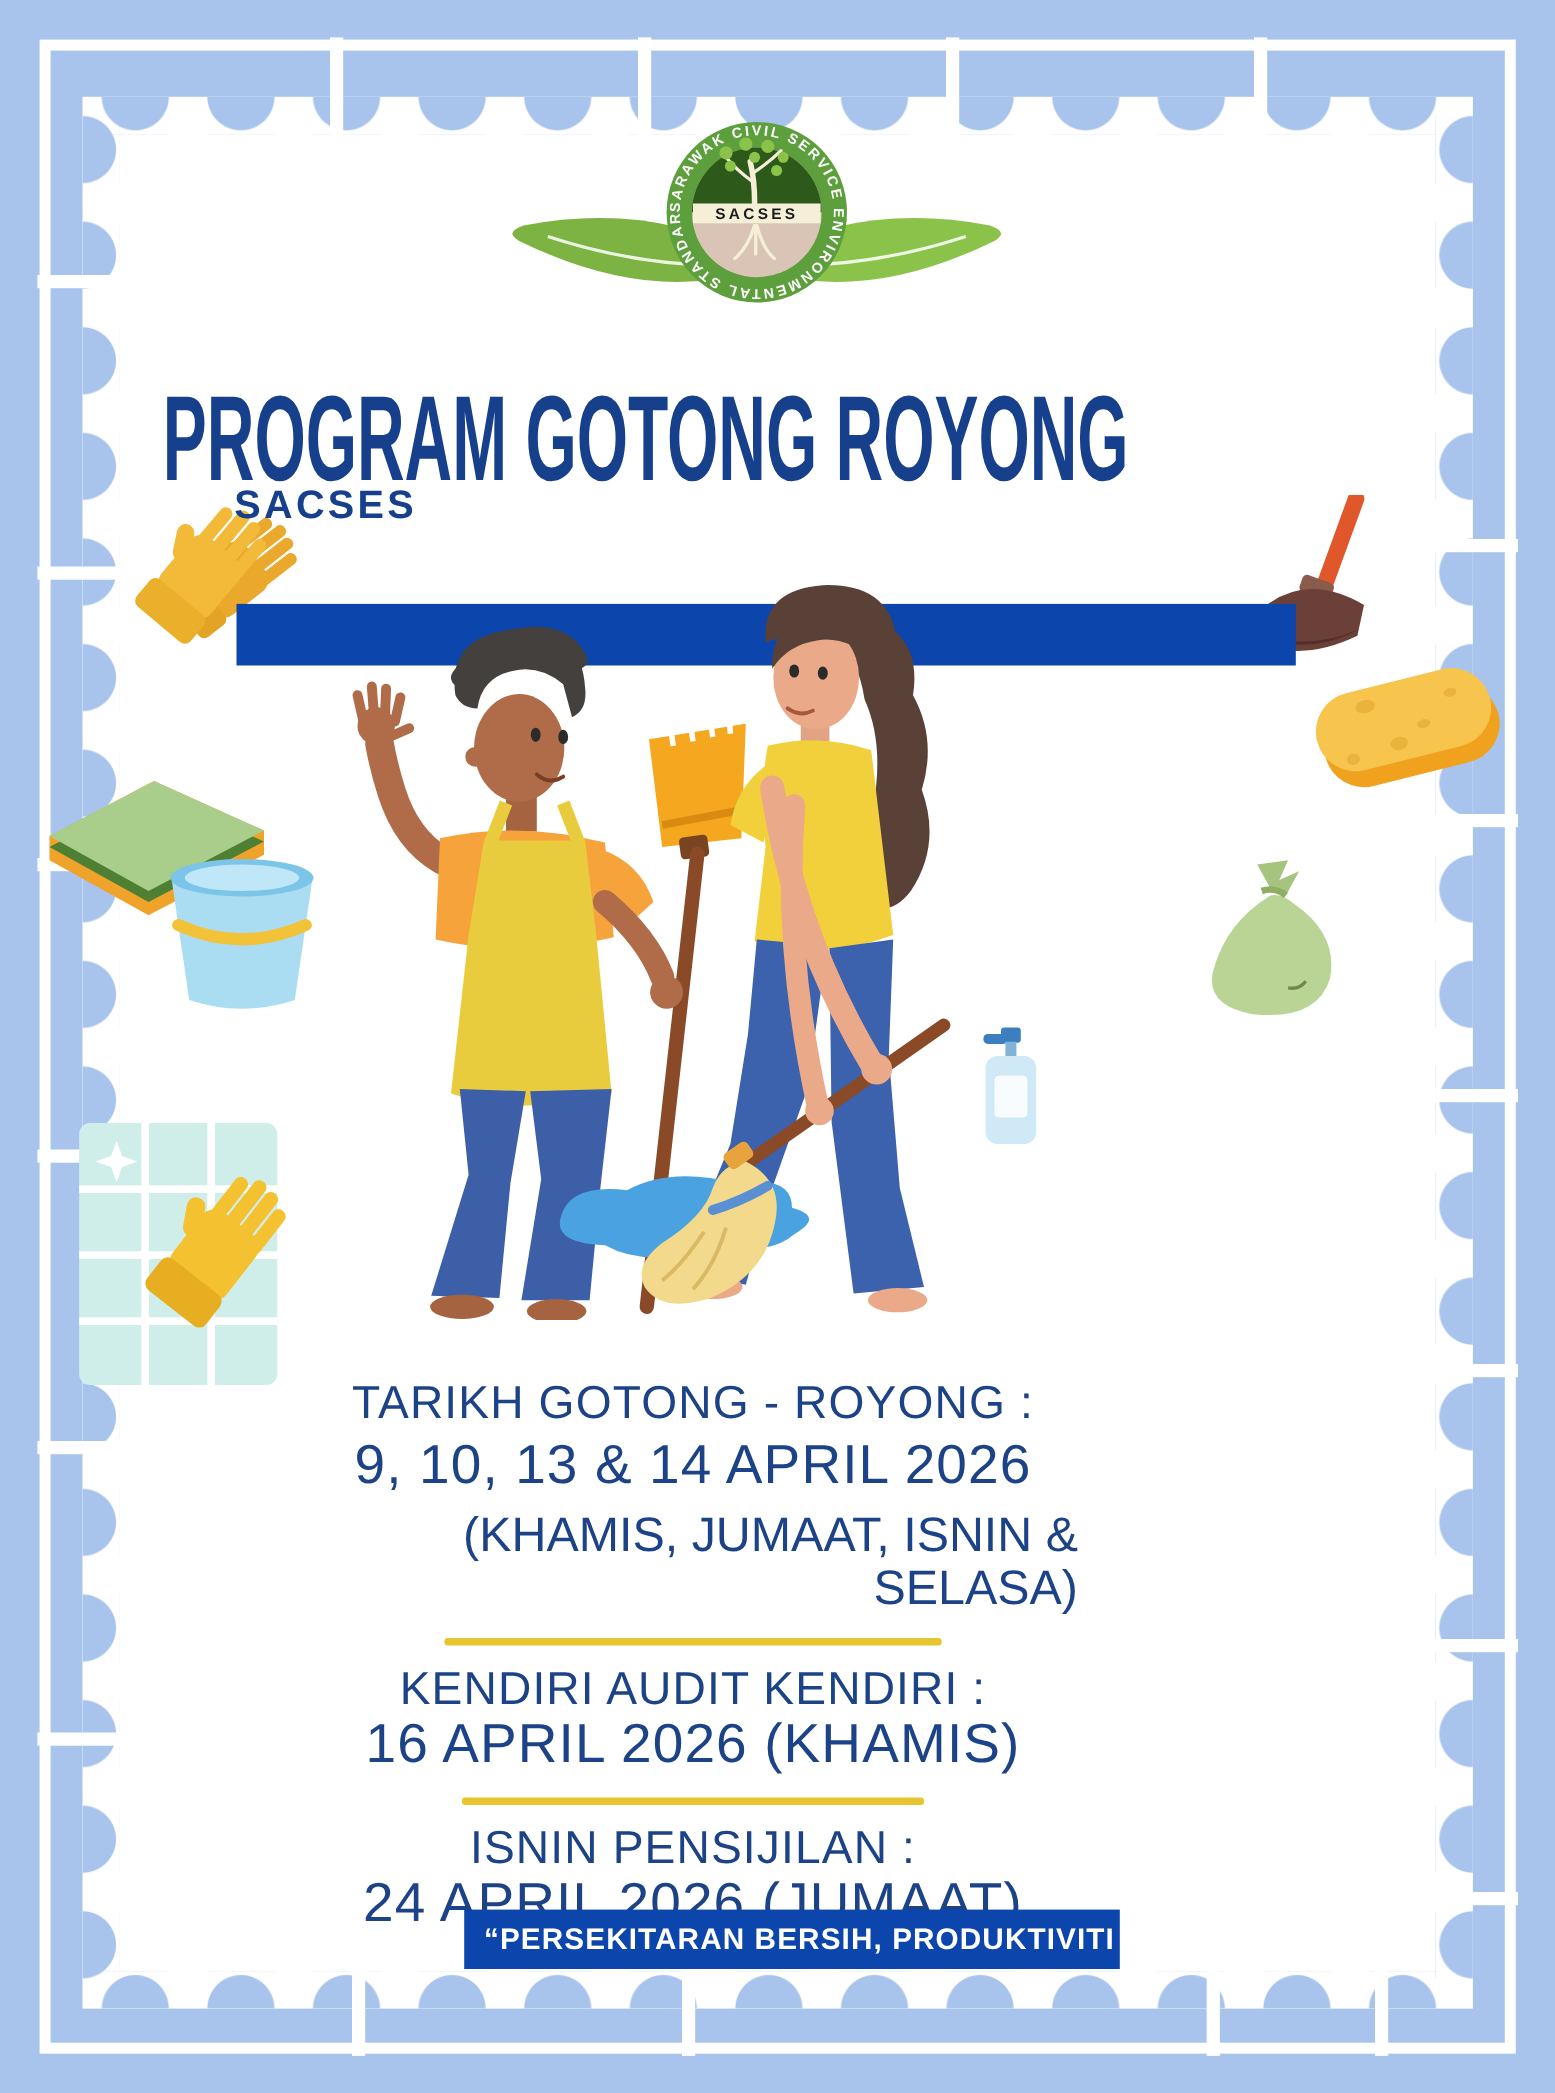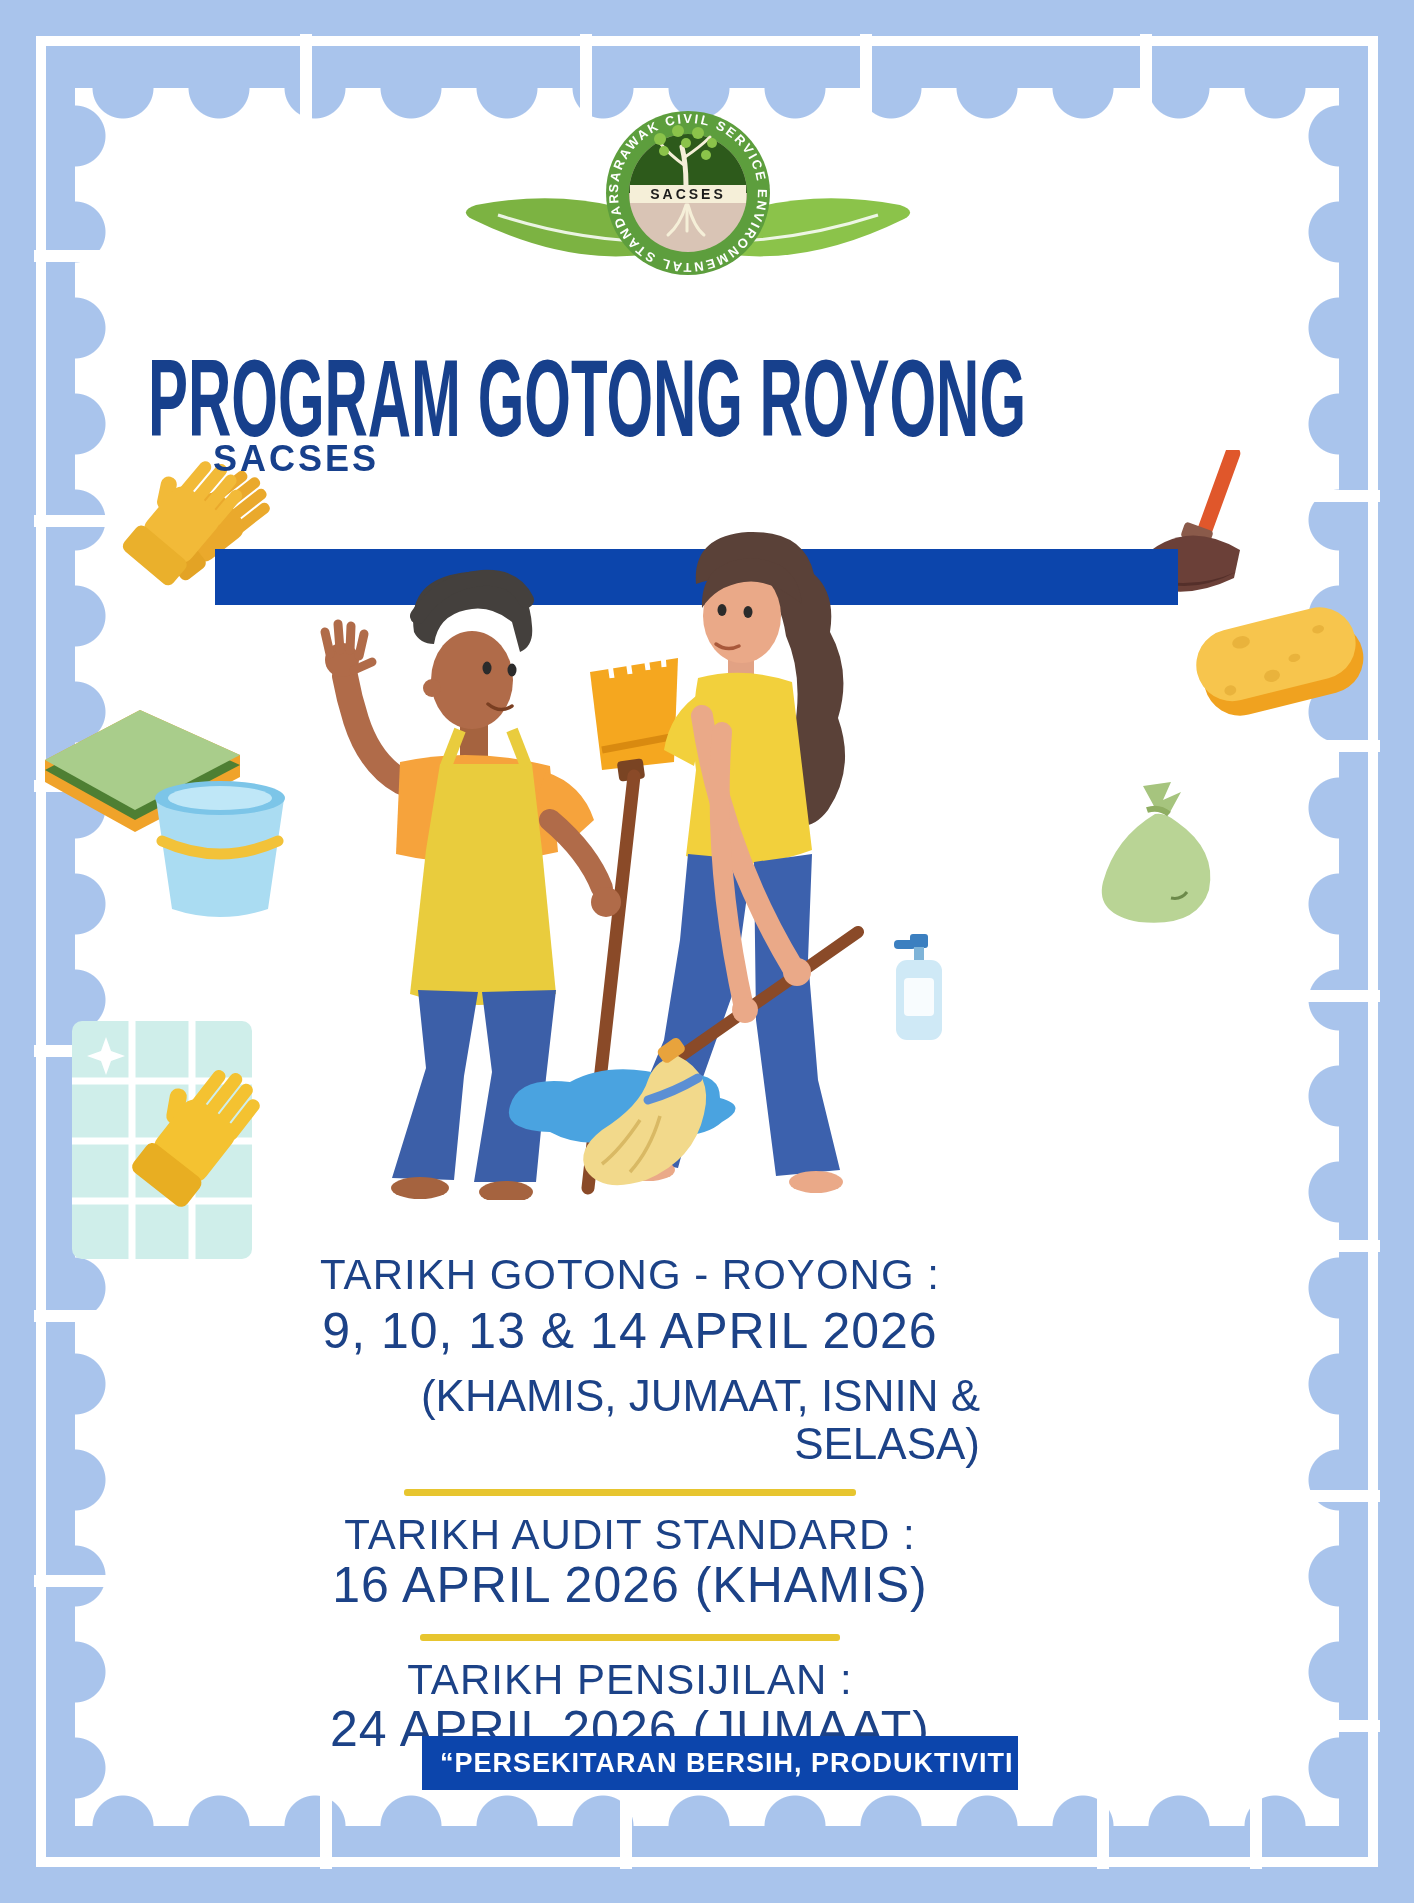--- a/index.html
+++ b/index.html
@@ -303,22 +303,22 @@
 
     <circle cx="547" cy="452" r="14" fill="#eaa988"></circle>
     <circle cx="495" cy="490" r="13" fill="#eaa988"></circle>
   </svg>
 
   <div class="schedule content">
     <div class="sch-label">TARIKH GOTONG - ROYONG :</div>
     <div class="sch-date">9, 10, 13 &amp; 14 APRIL 2026</div>
     <div class="sch-days">(KHAMIS, JUMAAT, ISNIN &amp; SELASA)</div>
     <div class="divider d1"></div>
-    <div class="sch-label">TARIKH AUDIT STANDARD :</div>
+    <div class="sch-label">KENDIRI AUDIT KENDIRI :</div>
     <div class="sch-date mt">16 APRIL 2026 (KHAMIS)</div>
     <div class="divider d2"></div>
-    <div class="sch-label">TARIKH PENSIJILAN :</div>
+    <div class="sch-label">ISNIN PENSIJILAN :</div>
     <div class="sch-date mt">24 APRIL 2026 (JUMAAT)</div>
   </div>
 
   <div class="banner content">“PERSEKITARAN BERSIH, PRODUKTIVITI MENING</div>
 
 </div>
 
 </body></html>

